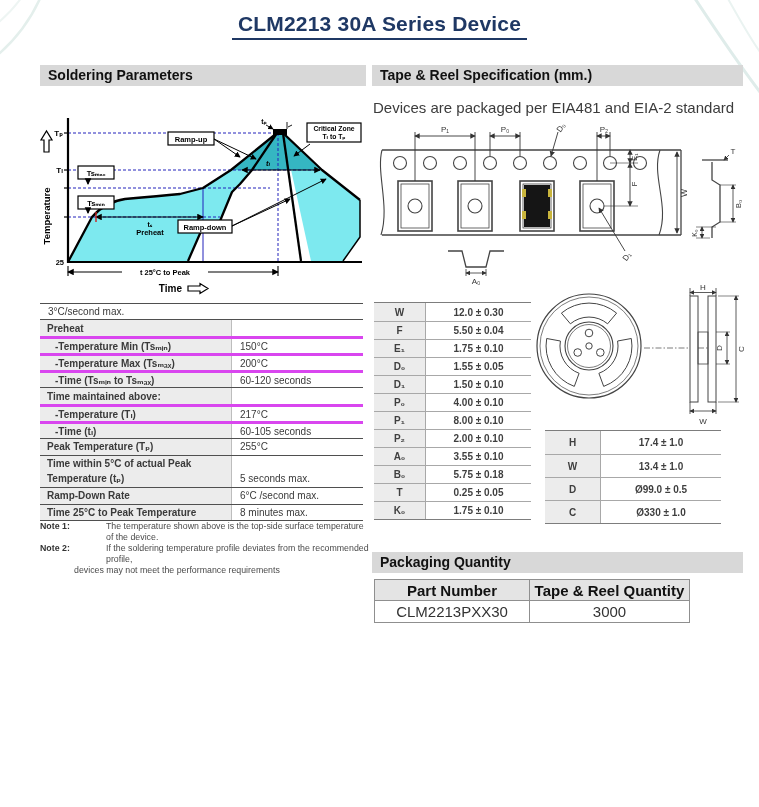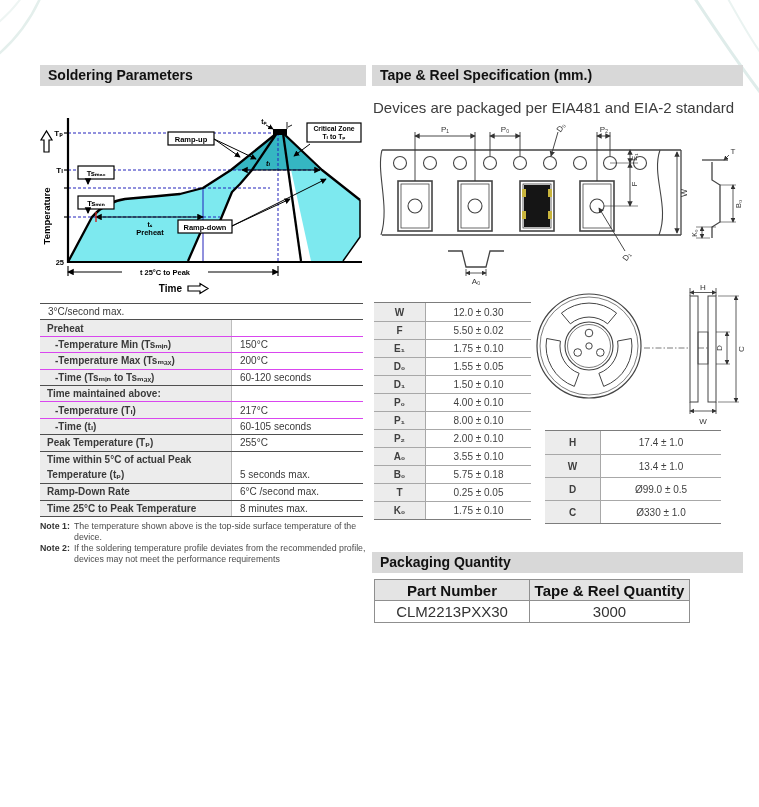--- a/index.html
+++ b/index.html
@@ -18,42 +18,42 @@
   .secbar.pkg { left:372px; top:552px; width:371px; }
 
   .subtitle { position:absolute; left:373px; top:99px; font-size:15px; color:#3c3c3c; }
 
   svg text { font-family:"Liberation Sans","DejaVu Sans",sans-serif; }
 
   
   .stable { position:absolute; left:40px; top:303px; width:323px; border-bottom:1.6px solid #4f4f4f; font-size:10px; color:#3a3a3a; }
   .srow { display:flex; min-height:16.4px; }
   .srow.bt-d { border-top:1.6px solid #4f4f4f; }
-  .srow.bt-l { border-top:1px solid #d946ef; }
+  .srow.bt-l { border-top:3px solid #d946ef; }
   .sl { flex:0 0 192px; background:#ececec; font-weight:bold; padding:2.2px 4px 1px 7px; border-right:1px solid #bdbdbd; }
   .sl.ind { padding-left:15px; }
   .sv { flex:1; padding:2.2px 4px 1px 8px; background:#fff; }
 
   .notes { position:absolute; left:40px; top:521px; width:330px; font-size:8.8px; color:#4a4a4a; line-height:11px; }
-  .nrow { display:flex; }
+  .nrow { display:flex;gap:32px; }
   .nlab { font-weight:bold; color:#333; flex:0 0 34px; }
   .ntxt { flex:1; }
   .ncont { padding-left:34px; }
 
   
   .dtable { position:absolute; border-top:1.3px solid #7d7d7d; border-bottom:1.3px solid #7d7d7d; font-size:10px; color:#3f3f3f; }
   .dtable.dims { left:374px; top:302px; width:157px; }
   .dtable.reel { left:545px; top:430px; width:176px; }
   .drow { display:flex; border-top:1px solid #a8a8a8; }
   .drow:first-child { border-top:none; }
   .dk { background:#ececec; font-weight:bold; border-right:1px solid #a8a8a8;
         display:flex; align-items:center; justify-content:center; }
   .dims .dk { flex:0 0 52px; } .dims .drow { height:18px; }
   .reel .dk { flex:0 0 56px; } .reel .drow { height:23px; }
-  .dv { flex:1; display:flex; align-items:center; justify-content:center; }
+  .dv { flex:1; display:flex; align-items:center; justify-content:center;font-weight:bold; }
 
   
   .ptable { position:absolute; left:374px; top:579px; width:316px; border:1px solid #8f8f8f; font-size:15px; color:#333; }
   .prow { display:flex; height:21px; }
   .prow.head { background:#e4e4e4; font-weight:bold; color:#111; border-bottom:1px solid #8f8f8f; }
   .pc1 { flex:0 0 155px; border-right:1px solid #8f8f8f; display:flex; align-items:center; justify-content:center; }
   .pc2 { flex:1; display:flex; align-items:center; justify-content:center; }
 
   .chart-svg { position:absolute; left:30px; top:104px; }
   .tape-svg { position:absolute; left:372px; top:118px; }
@@ -64,20 +64,23 @@
 
 <div class="page">
 
   <svg class="deco" width="759" height="807" viewBox="0 0 759 807">
     <path d="M688 -12 Q734 58 760 92" stroke="#dfecea" stroke-width="3" fill="none"></path>
     <path d="M722 -12 Q748 35 760 52" stroke="#eaf3f1" stroke-width="2" fill="none"></path>
     <path d="M-6 58 Q26 32 42 -6" stroke="#e4efec" stroke-width="2.5" fill="none"></path>
     <path d="M-6 26 Q12 12 24 -6" stroke="#eef5f3" stroke-width="2" fill="none"></path>
   </svg>
 
+  <div class="title-wrap">
+    <span class="title">CLM2213 30A Series Device</span>
+  </div>
 
   <div class="secbar right">Tape &amp; Reel Specification (mm.)</div>
   <div class="secbar left">Soldering Parameters</div>
   <div class="subtitle">Devices are packaged per EIA481 and EIA-2 standard</div>
 
   <svg class="chart-svg" width="338" height="194" viewBox="0 0 338 194">
     <defs>
       <marker id="ah" markerWidth="7" markerHeight="7" refX="5.2" refY="3" orient="auto-start-reverse">
         <path d="M0 0 L6 3 L0 6 Z" fill="#000"></path>
       </marker>
@@ -320,21 +323,21 @@
     <text x="325" y="115" font-size="7" text-anchor="middle" fill="#333" transform="rotate(-90 325 115)">K₀</text>
   </svg>
 
   <div class="dtable dims">
     <div class="drow">
         <div class="dk">W</div>
         <div class="dv">12.0 ± 0.30</div>
       </div>
     <div class="drow">
         <div class="dk">F</div>
-        <div class="dv">5.50 ± 0.02</div>
+        <div class="dv">5.50 ± 0.04</div>
       </div>
     <div class="drow">
         <div class="dk">E₁</div>
         <div class="dv">1.75 ± 0.10</div>
       </div>
     <div class="drow">
         <div class="dk">D₀</div>
         <div class="dv">1.55 ± 0.05</div>
       </div>
     <div class="drow">

